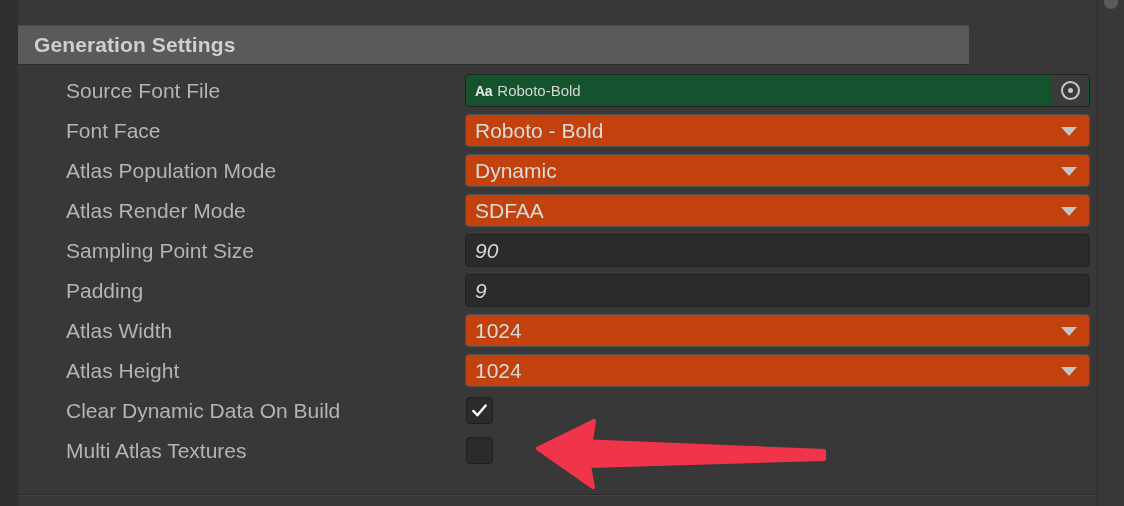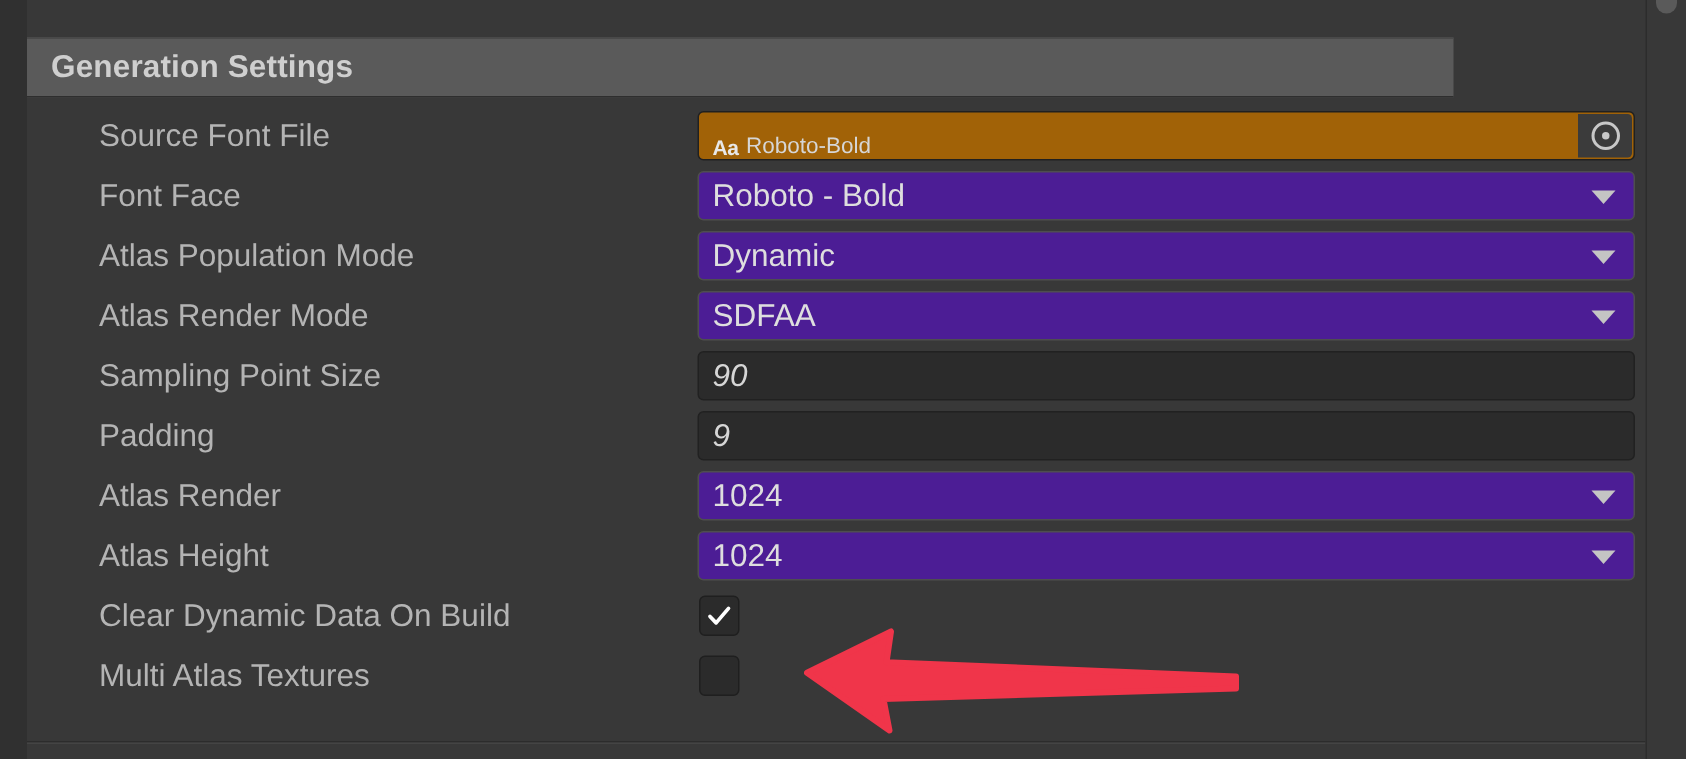--- a/index.html
+++ b/index.html
@@ -108,23 +108,22 @@
     width: 625px;
     height: 33px;
     box-sizing: border-box;
     border-radius: 4px;
     display: flex;
     align-items: center;
   }
 
   
   .field.object {
-    background: #a16207;
+    background: #14532d;
     border: 1px solid #202020;
-    align-items: flex-end;
   }
   .field.object .aa-icon {
     margin-left: 9px;
     color: #e8e8e8;
     font-size: 14px;
     font-weight: bold;
     letter-spacing: -0.3px;
   }
   .field.object .obj-name {
     margin-left: 5px;
@@ -156,21 +155,21 @@
   }
   .picker-btn .ring .dot {
     width: 5px;
     height: 5px;
     border-radius: 50%;
     background: #c8c8c8;
   }
 
   
   .field.popup {
-    background: #4c1d95;
+    background: #c2410c;
     border: 1px solid #4e4e4e;
   }
   .field.popup .value {
     margin-left: 9px;
     color: #dedede;
     font-size: 21px;
     white-space: nowrap;
   }
   .caret {
     position: absolute;
@@ -296,21 +295,21 @@
     </div>
 
     <div class="row">
       <span class="label">Padding</span>
       <div class="field text">
         <span class="value">9</span>
       </div>
     </div>
 
     <div class="row">
-      <span class="label">Atlas Render</span>
+      <span class="label">Atlas Width</span>
       <div class="field popup">
         <span class="value">1024</span>
         <span class="caret"></span>
       </div>
     </div>
 
     <div class="row">
       <span class="label">Atlas Height</span>
       <div class="field popup">
         <span class="value">1024</span>

